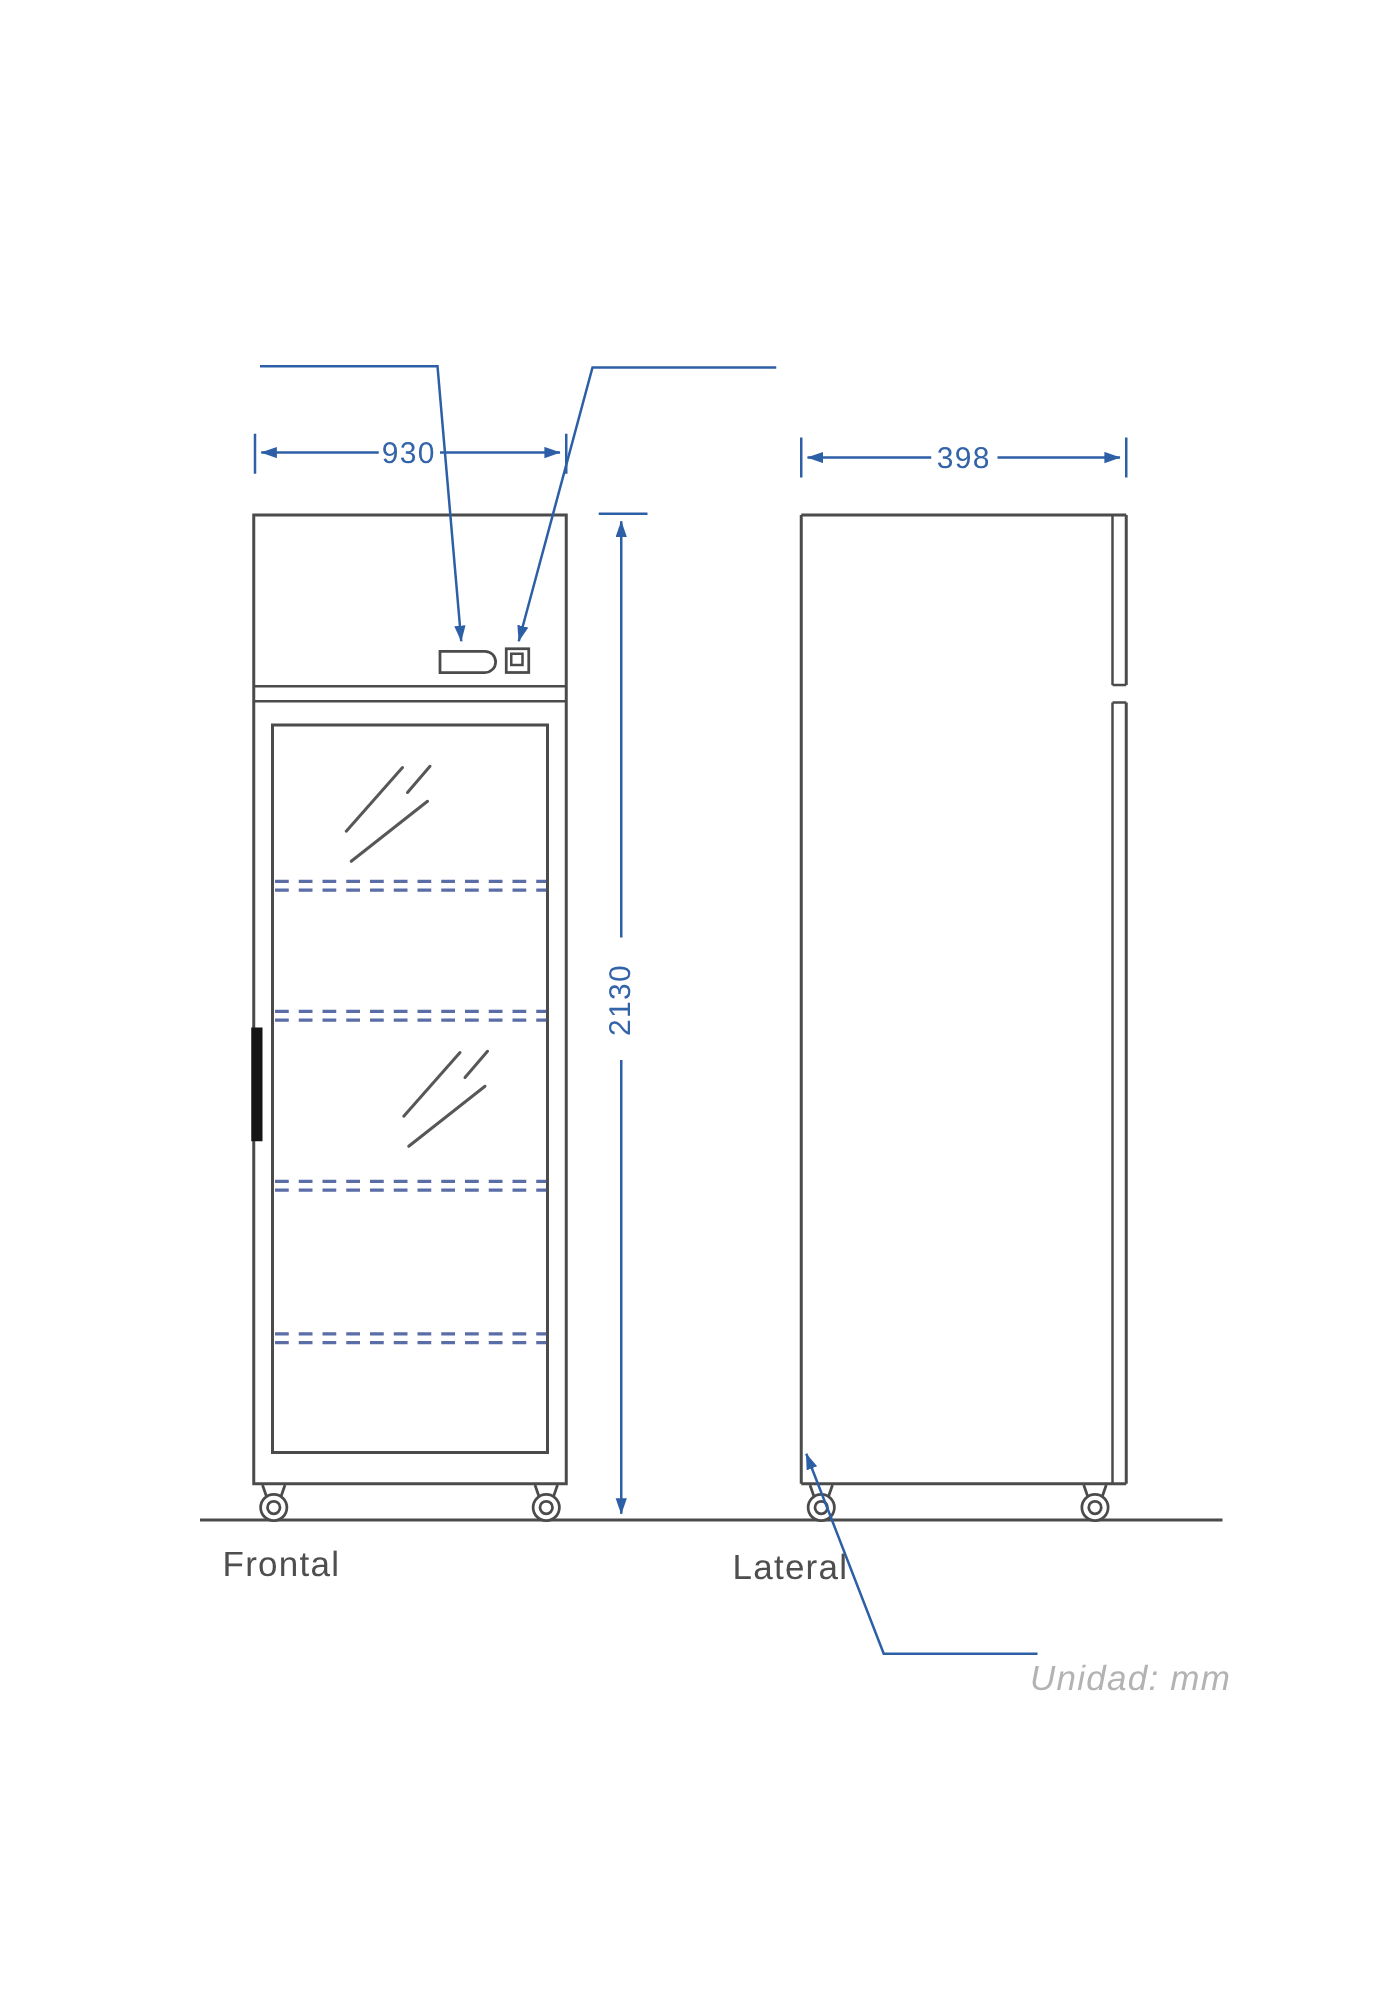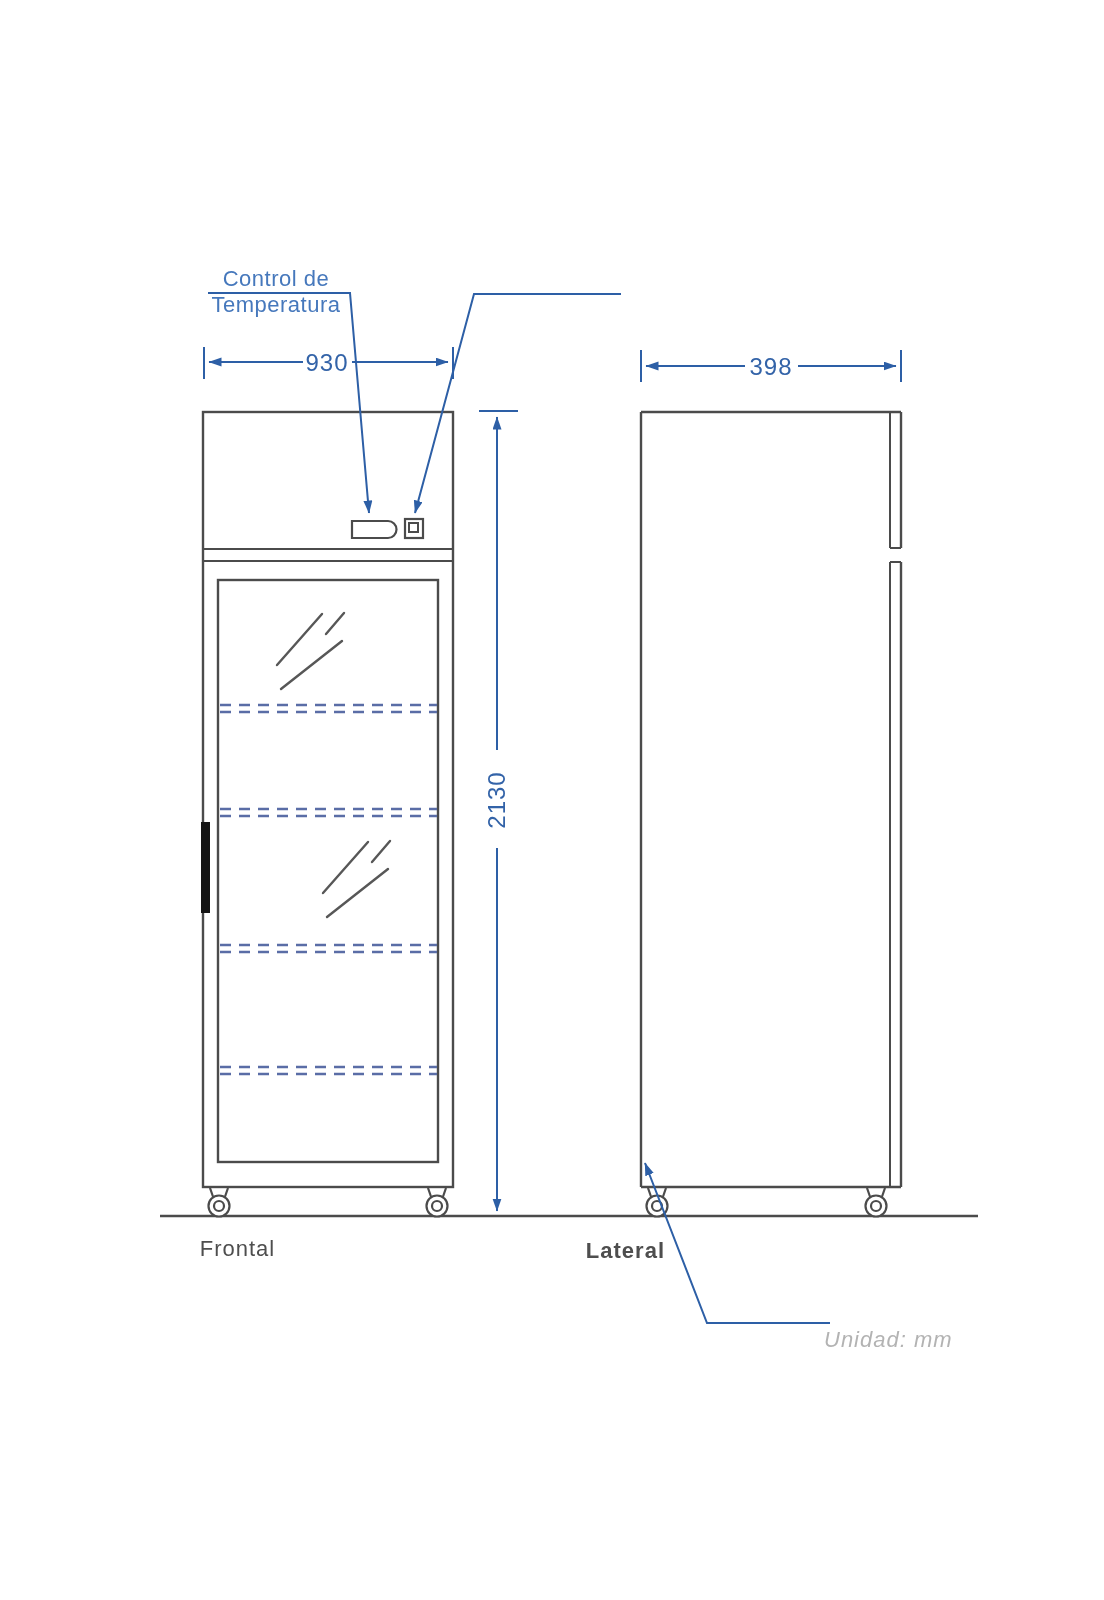--- a/index.html
+++ b/index.html
@@ -3,22 +3,22 @@
 <meta charset="utf-8">
 <style>
   html,body{margin:0;padding:0;background:#fff;}
   .canvas{position:relative;width:1104px;height:1600px;background:#ffffff;overflow:hidden;
           font-family:"Liberation Sans", sans-serif;}
   svg{position:absolute;left:0;top:0;}
   .lbl{position:absolute;white-space:nowrap;}
   .callout{color:#4678bc;font-size:22px;line-height:26px;text-align:center;letter-spacing:.5px;}
   .callout span{display:block;}
   .dim{color:#3363a8;font-size:24px;font-weight:500;text-align:center;letter-spacing:1px;}
-  .viewname{color:#4e4e4e;font-size:22px;letter-spacing:1px;margin-left:17px;}
-  .units{color:#b3b3b3;font-size:22px;font-style:italic;letter-spacing:1px;}
+  .viewname{color:#4e4e4e;font-size:28px;letter-spacing:1px;}
+  .units{color:#b3b3b3;font-size:28px;font-style:italic;letter-spacing:1px;}
   .vert{transform:rotate(-90deg);transform-origin:center center;}
 </style>
 </head>
 <body>
 
 <div class="canvas">
 
   <svg width="1104" height="1600" viewBox="0 0 1104 1600">
     <defs>
       <marker id="arrow" markerWidth="14" markerHeight="10" refX="12.5" refY="4.5" orient="auto" markerUnits="userSpaceOnUse">
@@ -129,32 +129,28 @@
       </g>
     </g>
 
     <g stroke="#2d5fa6" stroke-width="2" fill="none">
       <path d="M208,293 L350,293 L369,513" marker-end="url(#arrow)"></path>
       <path d="M621,294 L474,294 L415,513" marker-end="url(#arrow)"></path>
       <path d="M830,1323 L707,1323 L645,1163" marker-end="url(#arrow)"></path>
     </g>
   </svg>
 
-  <div class="lbl callout" style="left:196px;top:266px;width:160px;">
-    <span>Control de</span>
-    <span>Temperatura</span>
-  </div>
 
 
   <div class="lbl dim" style="left:297px;top:349px;width:60px;">930</div>
 
   <div class="lbl dim" style="left:741px;top:353px;width:60px;">398</div>
 
   <div class="lbl dim vert" style="left:451px;top:787px;width:90px;height:26px;">2130</div>
 
   <div class="lbl viewname" style="left:178px;top:1236px;width:85px;text-align:center;">Frontal</div>
 
-  <div class="lbl viewname" style="left:563px;top:1238px;width:85px;text-align:right;font-weight:bold;">Lateral</div>
+  <div class="lbl viewname" style="left:586px;top:1238px;width:85px;text-align:right;">Lateral</div>
 
 
   <div class="lbl units" style="left:824px;top:1327px;">Unidad: mm</div>
 
 </div>
 
 </body></html>

